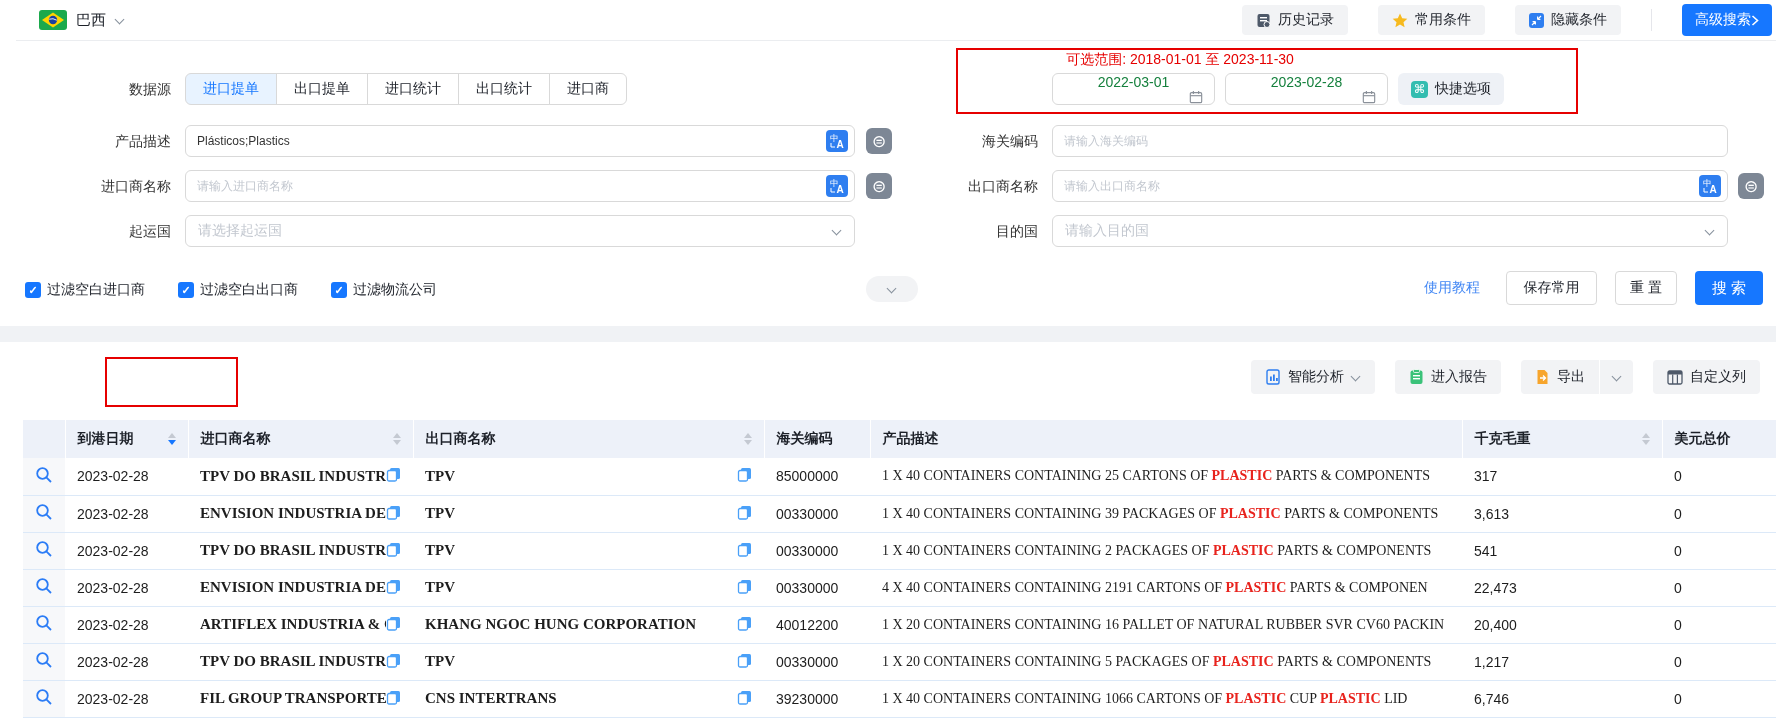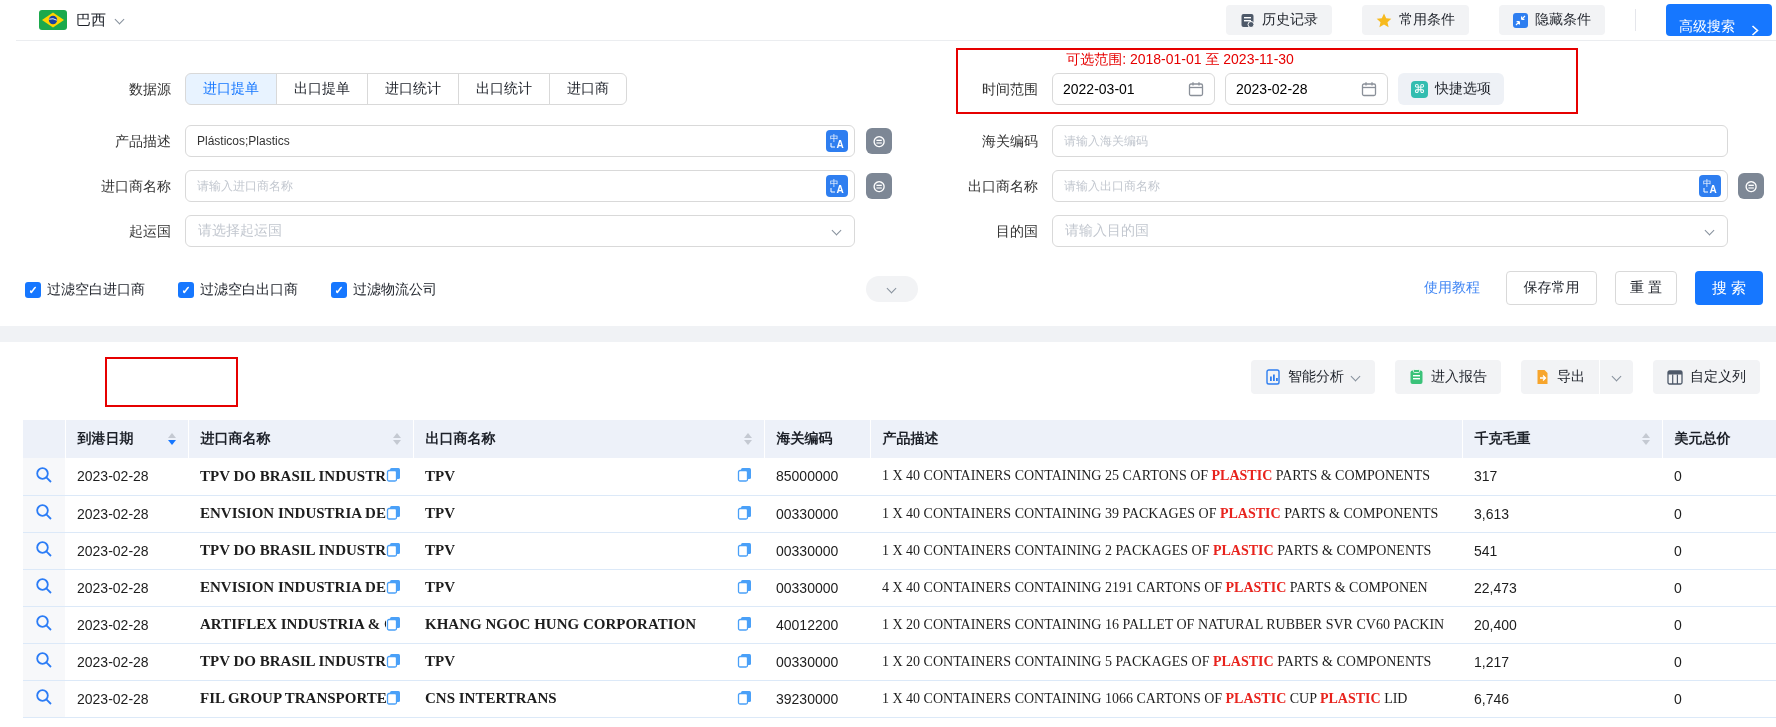--- a/index.html
+++ b/index.html
@@ -17,21 +17,21 @@
   .country { font-size:15px; color:#1d2129; }
   .chev { width:10px; height:10px; display:inline-block; position:relative; }
   .chev::before { content:""; position:absolute; left:1px; top:1px; width:6px; height:6px;
                   border-right:1.6px solid #86909c; border-bottom:1.6px solid #86909c;
                   transform:rotate(45deg); }
   .tb-btn { height:30px; padding:0 14px; background:#f2f3f5; border-radius:4px;
             display:flex; align-items:center; gap:7px; font-size:14px; color:#1d2129;
             cursor:pointer; }
   .vdiv { width:1px; height:22px; background:#e5e6eb; }
   .adv-btn { height:32px; padding:0 13px; background:#1677ff; border-radius:4px;
-             color:#fff; font-size:14px; display:flex; align-items:flex-end; gap:16px; cursor:pointer; }
+             color:#fff; font-size:14px; display:flex; align-items:center; gap:0; cursor:pointer; }
 
   
   .lbl-l { position:absolute; left:0; width:171px; text-align:right; font-size:14px;
            color:#333; line-height:32px; }
   .lbl-r { position:absolute; left:0; width:1038px; text-align:right; font-size:14px;
            color:#333; line-height:32px; }
   .inp-wrap { position:absolute; height:32px; }
   .inp { width:100%; height:32px; border:1px solid #d9d9d9; border-radius:6px;
          font-size:12px; color:#333; padding:0 36px 0 11px; outline:none;
          font-family:"Liberation Sans", sans-serif; background:#fff; }
@@ -55,21 +55,21 @@
          background:#fff; cursor:pointer; }
   .tab:first-child { border-radius:6px 0 0 6px; margin-left:0; }
   .tab:last-child { border-radius:0 6px 6px 0; }
   .tab.active { background:#e8f3ff; color:#1677ff; border-color:#d9d9d9; }
 
   
   #avail-range { position:absolute; left:960px; top:51px; width:440px; text-align:center;
                  color:#e60000; font-size:14px; }
   .date-box { position:absolute; top:73px; height:32px; width:163px; border:1px solid #d9d9d9;
               border-radius:6px; display:flex; align-items:center; padding:0 10px;
-              font-size:14px; color:#000000; background:#fff; cursor:pointer; }
+              font-size:14px; color:#15803d; background:#fff; cursor:pointer;flex-direction:column; }
   .date-box .cal { margin-left:auto; }
   #quick-btn { position:absolute; left:1398px; top:73px; height:32px; padding:0 13px;
                background:#eef1f6; border-radius:6px; display:flex; align-items:center;
                gap:7px; font-size:14px; color:#1d2129; cursor:pointer; }
   .cmd-ico { width:17px; height:17px; background:#33bdb0; border-radius:4px; color:#fff;
              font-size:12px; display:flex; align-items:center; justify-content:center; }
 
   
   #cb-row { position:absolute; left:25px; top:281px; display:flex; gap:33px; }
   .cb { display:flex; align-items:center; gap:6px; font-size:14px; color:#1d2129; cursor:pointer; }
@@ -184,21 +184,20 @@
   <div class="lbl-l" style="top:73px">数据源</div>
   <div id="tabs">
       <div class="tab active">进口提单</div>
       <div class="tab">出口提单</div>
       <div class="tab">进口统计</div>
       <div class="tab">出口统计</div>
       <div class="tab">进口商</div>
     </div>
 
   <div id="avail-range">可选范围: 2018-01-01 至 2023-11-30</div>
-  <div class="lbl-r" style="top:73px">时间范围</div>
   <div class="date-box" style="left:1052px">
     <span>2022-03-01</span>
     <svg class="cal" width="16" height="16" viewBox="0 0 16 16">
       <rect x="1.5" y="3" width="13" height="11.5" rx="1.5" fill="none" stroke="#8a9099" stroke-width="1.3"></rect>
       <line x1="5" y1="1.2" x2="5" y2="4.5" stroke="#8a9099" stroke-width="1.3"></line>
       <line x1="11" y1="1.2" x2="11" y2="4.5" stroke="#8a9099" stroke-width="1.3"></line>
       <line x1="1.5" y1="6.5" x2="14.5" y2="6.5" stroke="#8a9099" stroke-width="1.3"></line>
     </svg>
   </div>
   <div class="date-box" style="left:1225px">

